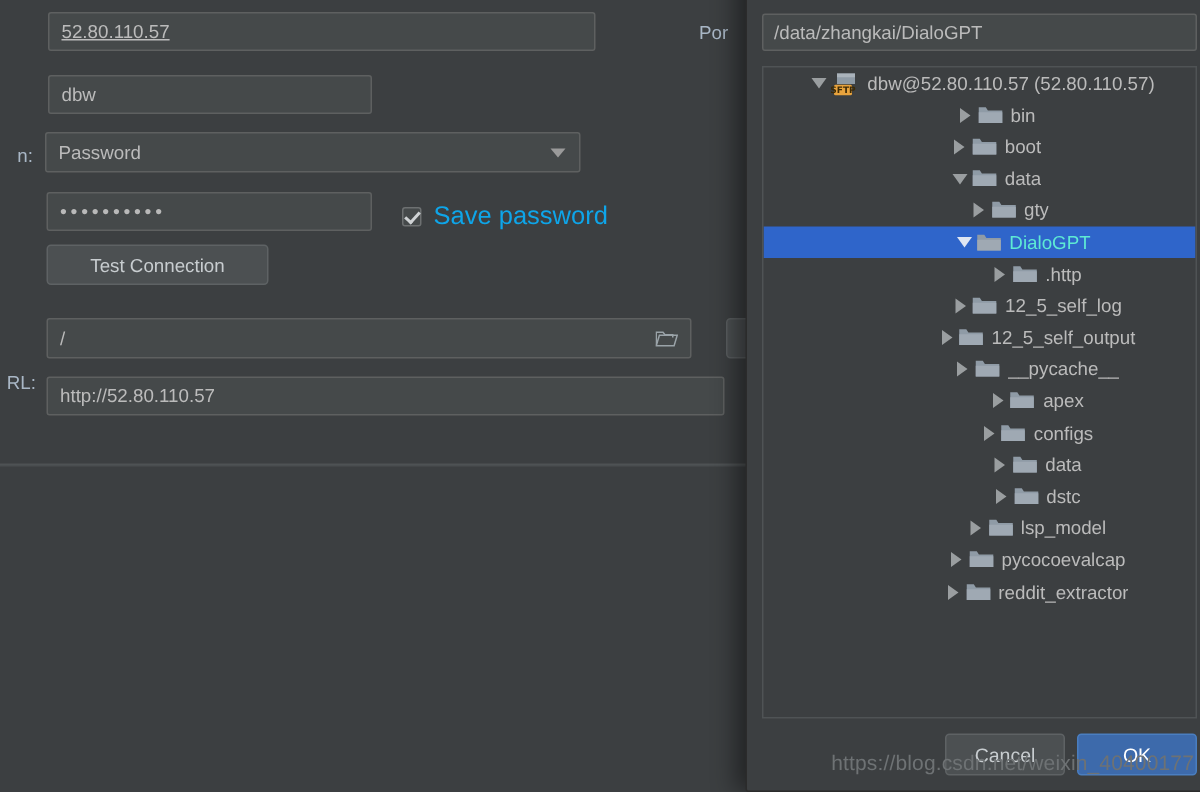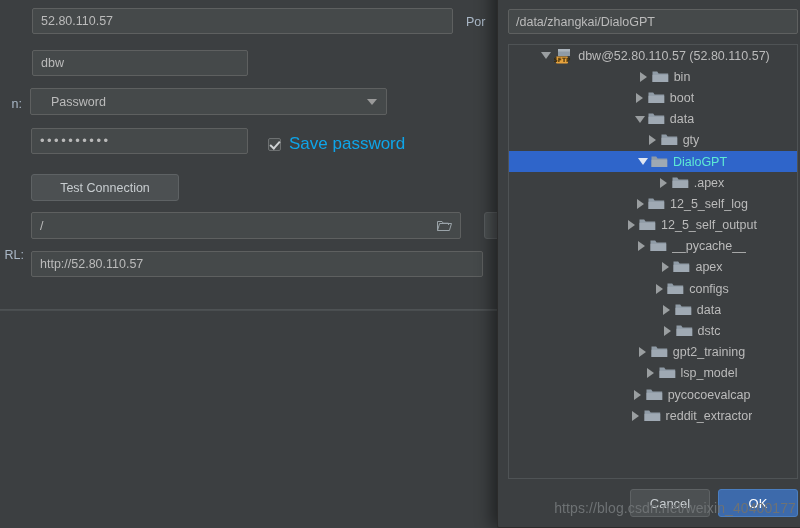--- a/index.html
+++ b/index.html
@@ -53,21 +53,21 @@
   }
 
   .combo {
     background: #45494a;
     border: 1px solid #5e6060;
     border-radius: 2px;
     color: #bbbbbb;
     height: 27px;
     display: flex;
     align-items: center;
-    padding: 0 20px;
+    padding: 0 8px;
     position: relative;
   }
   .combo .caret {
     position: absolute;
     right: 9px; top: 50%;
     transform: translateY(-50%);
     width: 0; height: 0;
     border-left: 5px solid transparent;
     border-right: 5px solid transparent;
     border-top: 6px solid #9a9a9a;
@@ -278,21 +278,21 @@
     letter-spacing: 0.1px;
     font-family: "Liberation Sans", sans-serif;
   }
 </style>
 </head>
 <body>
 
 <div id="bg-dialog">
 
   <div class="form-row" style="left:32px; top:8px;">
-    <div class="text-input" style="width:421px;">52.80.110.57</div>
+    <div class="text-input" style="width:365px;text-decoration:underline;">52.80.110.57</div>
   </div>
   <div class="field-label" style="position:absolute; left:466px; top:15px;">Por</div>
 
   <div class="form-row" style="left:32px; top:50px;">
     <div class="text-input" style="width:216px;">dbw</div>
   </div>
 
   <div class="field-label" style="position:absolute; left:0px; top:97px; width:22px;">n:</div>
   <div class="combo" style="position:absolute; left:30px; top:88px; width:357px;">
     <span>Password</span>
@@ -301,21 +301,21 @@
 
   <div class="text-input" style="position:absolute; left:31px; top:128px; width:217px;">
     <span class="pwd-dots">••••••••••</span>
   </div>
 
   <div class="checkbox-row" style="position:absolute; left:268px; top:134px;">
     <span class="cb-box checked"></span>
     <span class="cb-label">Save password</span>
   </div>
 
-  <div class="btn" style="position:absolute; left:31px; top:174px; width:148px;">Test Connection</div>
+  <div class="btn" style="position:absolute; left:31px; top:163px; width:148px;">Test Connection</div>
 
   <div class="path-input" style="position:absolute; left:31px; top:212px; width:430px;">
     <span>/</span>
     <span class="folder-ico">
       <svg width="15" height="12" viewBox="0 0 15 12">
         <path d="M0.5 10.5 L2.6 3.5 L14.5 3.5 L12.4 10.5 Z" fill="none" stroke="#9aa3a8" stroke-width="1"></path>
         <path d="M0.5 10.5 L0.5 1.5 L5 1.5 L6.3 3.2 L11.5 3.2 L11.5 5" fill="none" stroke="#9aa3a8" stroke-width="1"></path>
       </svg>
     </span>
   </div>
@@ -416,21 +416,21 @@
         <span style="flex: 0 0 78px;"></span>
         <span class="twisty collapsed">
           <i></i>
         </span>
         <span class="ficon">
           <svg width="17" height="13" viewBox="0 0 17 13">
   <path d="M0.5 12 L0.5 1.5 L5.2 1.5 L6.6 3.6 L16.2 3.6 L16.2 12 Z" fill="#8f9ba6"></path>
   <path d="M0.5 12 L0.5 4.8 L16.2 4.8 L16.2 12 Z" fill="#9fa9b3"></path>
 </svg>
         </span>
-        <span class="tree-label">.apex</span>
+        <span class="tree-label">.http</span>
       </div>
       <div class="tree-row">
         <span style="flex: 0 0 78px;"></span>
         <span class="twisty collapsed">
           <i></i>
         </span>
         <span class="ficon">
           <svg width="17" height="13" viewBox="0 0 17 13">
   <path d="M0.5 12 L0.5 1.5 L5.2 1.5 L6.6 3.6 L16.2 3.6 L16.2 12 Z" fill="#8f9ba6"></path>
   <path d="M0.5 12 L0.5 4.8 L16.2 4.8 L16.2 12 Z" fill="#9fa9b3"></path>
@@ -508,33 +508,20 @@
         <span class="twisty collapsed">
           <i></i>
         </span>
         <span class="ficon">
           <svg width="17" height="13" viewBox="0 0 17 13">
   <path d="M0.5 12 L0.5 1.5 L5.2 1.5 L6.6 3.6 L16.2 3.6 L16.2 12 Z" fill="#8f9ba6"></path>
   <path d="M0.5 12 L0.5 4.8 L16.2 4.8 L16.2 12 Z" fill="#9fa9b3"></path>
 </svg>
         </span>
         <span class="tree-label">dstc</span>
-      </div>
-      <div class="tree-row">
-        <span style="flex: 0 0 78px;"></span>
-        <span class="twisty collapsed">
-          <i></i>
-        </span>
-        <span class="ficon">
-          <svg width="17" height="13" viewBox="0 0 17 13">
-  <path d="M0.5 12 L0.5 1.5 L5.2 1.5 L6.6 3.6 L16.2 3.6 L16.2 12 Z" fill="#8f9ba6"></path>
-  <path d="M0.5 12 L0.5 4.8 L16.2 4.8 L16.2 12 Z" fill="#9fa9b3"></path>
-</svg>
-        </span>
-        <span class="tree-label">gpt2_training</span>
       </div>
       <div class="tree-row">
         <span style="flex: 0 0 78px;"></span>
         <span class="twisty collapsed">
           <i></i>
         </span>
         <span class="ficon">
           <svg width="17" height="13" viewBox="0 0 17 13">
   <path d="M0.5 12 L0.5 1.5 L5.2 1.5 L6.6 3.6 L16.2 3.6 L16.2 12 Z" fill="#8f9ba6"></path>
   <path d="M0.5 12 L0.5 4.8 L16.2 4.8 L16.2 12 Z" fill="#9fa9b3"></path>

